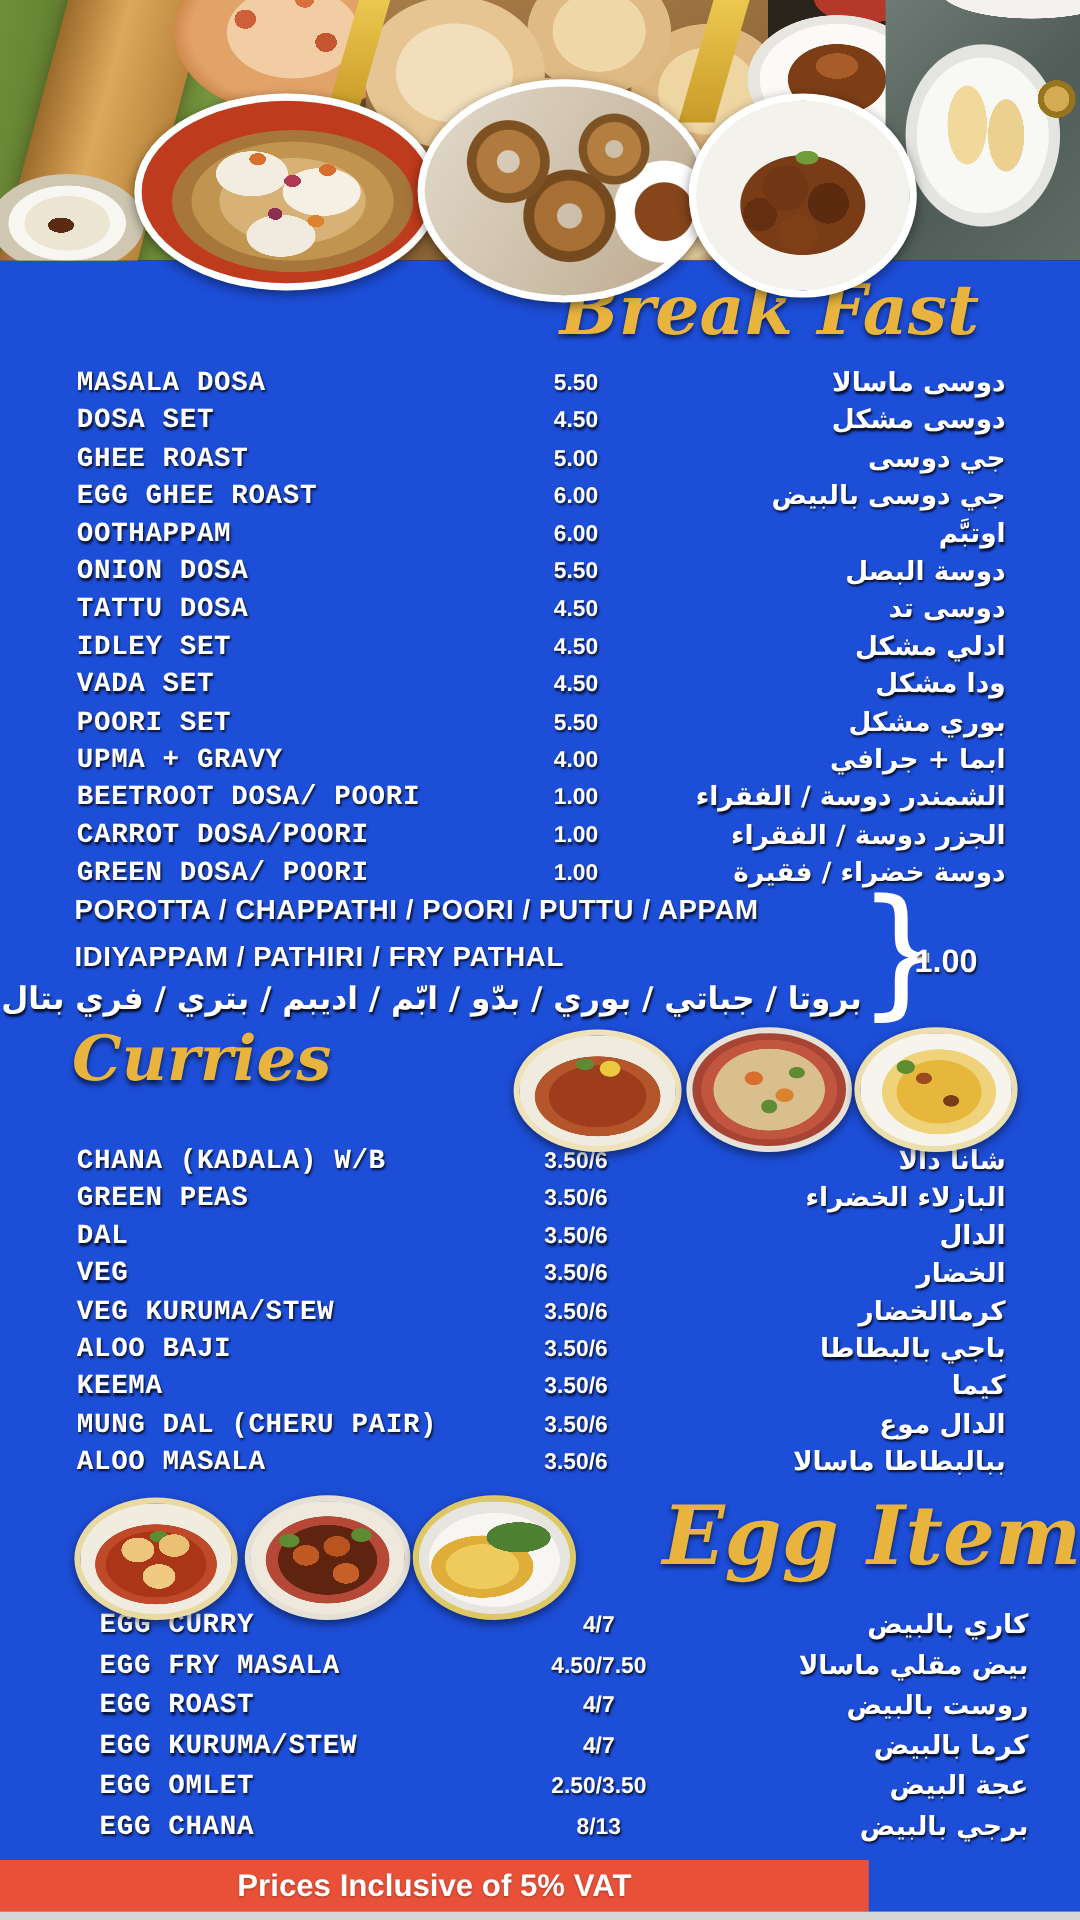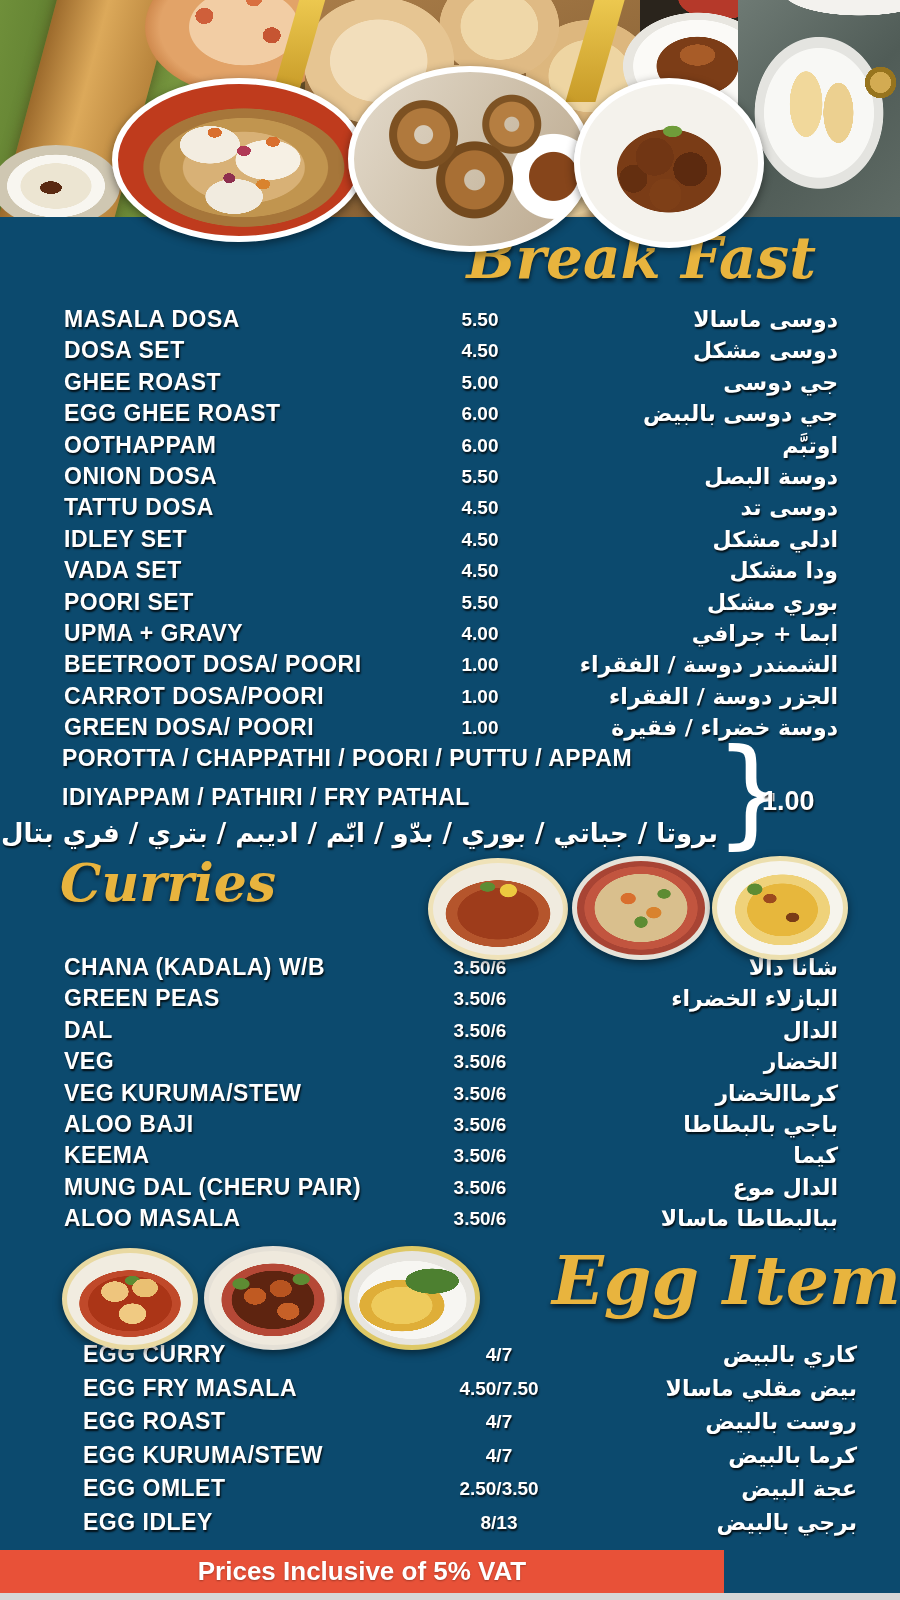--- a/index.html
+++ b/index.html
@@ -1,16 +1,16 @@
 <!DOCTYPE html>
 <html style="--gold: #e8b43e; --footer: #e85138;"><head>
 <meta charset="utf-8">
 <style>
   html,body{margin:0;padding:0;background:#1f1f1f;}
-  .page{position:relative;width:900px;height:1600px;background:#0c4a6e;overflow:hidden;
+  .page{position:relative;width:900px;height:1600px;background:#1d4ed8;overflow:hidden;
         font-family:"Liberation Sans", sans-serif;color:#fff;}
 
   
   .hero{position:absolute;left:0;top:0;width:900px;height:240px;}
   .hero-bg{position:absolute;left:0;top:0;width:900px;height:217px;overflow:hidden;background:#2a241c;}
   .hero-bg > div{position:absolute;}
   .p-leaf{left:0;top:0;width:312px;height:217px;
     background:linear-gradient(100deg,#6f8f3a 0%,#59782c 30%,#77963f 55%,#564f28 80%,#6b4a26 100%);}
   .p-dosa{left:28px;top:-55px;width:112px;height:340px;border-radius:56px;transform:rotate(15deg);
     background:linear-gradient(90deg,#9c6a2c,#dca95a 45%,#b8843c);box-shadow:0 0 14px rgba(60,40,10,.5);}
@@ -80,21 +80,21 @@
   .egg-title{top:1240px;left:552px;font-size:68px;}
 
   
   .list{position:absolute;left:0;width:900px;}
   .bf-list{top:304px;}
   .curries-list{top:952px;}
   .egg-list{top:1338px;padding-left:19px;}
   .menu-row{position:relative;height:31.4px;line-height:31.4px;}
   .egg-list .menu-row{height:33.6px;line-height:33.6px;}
   .item-name{position:absolute;left:64px;font-size:23px;font-weight:bold;letter-spacing:.5px;
-             text-shadow:1px 2px 2px rgba(0,0,0,.85);white-space:nowrap;}
+             text-shadow:1px 2px 2px rgba(0,0,0,.85);white-space:nowrap;font-family:Liberation Mono, monospace;}
   .item-price{position:absolute;left:400px;width:160px;text-align:center;font-size:19px;font-weight:bold;
               text-shadow:1px 2px 2px rgba(0,0,0,.85);}
   .item-ar{position:absolute;right:62px;direction:rtl;font-size:22px;font-weight:bold;
            font-family:"DejaVu Sans", sans-serif;text-shadow:1px 2px 2px rgba(0,0,0,.85);white-space:nowrap;text-align:center;}
 
   
   .combo-line{position:absolute;left:62px;font-size:23px;font-weight:bold;letter-spacing:.5px;
               text-shadow:1px 2px 2px rgba(0,0,0,.85);white-space:nowrap;}
   .combo-line1{top:745px;}
   .combo-line2{top:784px;}
@@ -358,21 +358,21 @@
         <span class="item-ar">كرما بالبيض</span>
       </div>
 
       <div class="menu-row">
         <span class="item-name">EGG OMLET</span>
         <span class="item-price">2.50/3.50</span>
         <span class="item-ar">عجة البيض</span>
       </div>
 
       <div class="menu-row">
-        <span class="item-name">EGG IDLEY</span>
+        <span class="item-name">EGG CHANA</span>
         <span class="item-price">8/13</span>
         <span class="item-ar">برجي بالبيض</span>
       </div>
     </div>
 
   <div class="footer">
     <span>Prices Inclusive of 5% VAT</span>
   </div>
   <div class="bottom-strip"></div>
 

